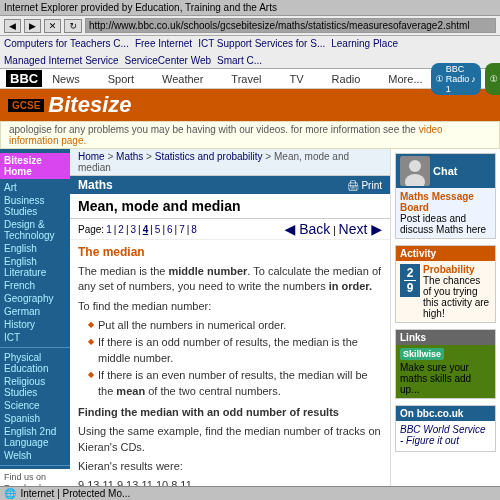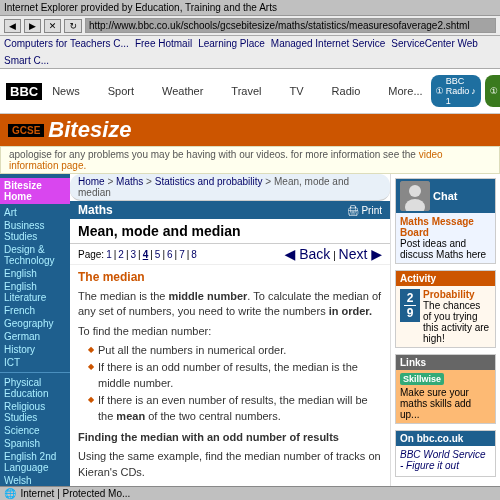--- a/index.html
+++ b/index.html
@@ -7,21 +7,21 @@
     .title-bar { background: #c0c0c0; padding: 2px 4px; font-size: 10px; color: #000; border-bottom: 1px solid #999; }
     .address-bar { display: flex; align-items: center; padding: 2px 4px; gap: 3px; background: #ececec; border-bottom: 1px solid #aaa; }
     .address-bar input { flex: 1; font-size: 10px; padding: 1px 3px; border: 1px solid #999; background: #a3a3a3; }
     .browser-btn { font-size: 9px; padding: 1px 4px; border: 1px solid #888; background: #ddd; cursor: pointer; }
 
     
     .nav-links { background: #ececec; border-bottom: 1px solid #aaa; padding: 2px 4px; font-size: 10px; color: #333; display: flex; gap: 6px; flex-wrap: wrap; }
     .nav-links a { color: #006; text-decoration: none; font-size: 10px; }
 
     
-    .bbc-header { background: #fff; display: flex; align-items: center; padding: 2px 6px; border-bottom: 1px solid #ccc; height: 45px; }
+    .bbc-header { background: #fff; display: flex; align-items: center; padding: 2px 6px; border-bottom: 1px solid #ccc; height: 20px; }
     .bbc-logo { background: #000; color: #fff; font-weight: bold; font-size: 13px; padding: 1px 4px; margin-right: 10px; }
     .bbc-nav { display: flex; gap: 28px; font-size: 11px; color: #333; flex: 1; }
     .bbc-nav span { cursor: pointer; color: #333; }
     .bbc-search { display: flex; align-items: center; gap: 2px; }
     .bbc-search input { font-size: 10px; padding: 1px 3px; border: 1px solid #aaa; width: 60px; }
     .radio-pills { display: flex; gap: 4px; margin-left: 8px; }
     .radio-pill { background: #1e6fa0; color: #fff; font-size: 9px; padding: 1px 5px; border-radius: 8px; display: flex; align-items: center; gap: 2px; }
     .radio-pill.green { background: #3a7a1e; }
 
     
@@ -40,21 +40,21 @@
     .sidebar { background: #1e5f8e; color: #fff; width: 70px; min-width: 70px; padding: 4px 0; font-size: 10px; }
     .sidebar-title { background: #d946ef; color: #fff; font-weight: bold; font-size: 10px; padding: 2px 4px; margin-bottom: 2px; }
     .sidebar-link { color: #aef; font-size: 10px; padding: 1px 4px; display: block; cursor: pointer; }
     .sidebar-divider { border-top: 1px solid #4a8fbe; margin: 3px 0; }
     .sidebar-white { background: #fff; color: #000; padding: 2px 4px; font-size: 10px; }
 
     
     .content { flex: 1; overflow-y: auto; padding: 0; }
 
     
-    .breadcrumb { background: #e8f0f8; border-bottom: 1px solid #ccc; padding: 2px 8px; font-size: 10px; color: #555; border-radius: 11px; }
+    .breadcrumb { background: #e8f0f8; border-bottom: 1px solid #ccc; padding: 2px 8px; font-size: 10px; color: #555; }
     .breadcrumb a { color: #006; }
 
     
     .page-header { display: flex; justify-content: space-between; align-items: center; padding: 2px 8px; background: #1e5f8e; }
     .page-subject { color: #fff; font-weight: bold; font-size: 12px; }
     .print-btn { color: #fff; font-size: 10px; cursor: pointer; display: flex; align-items: center; gap: 2px; }
 
     
     .page-title-bar { padding: 4px 8px; border-bottom: 1px solid #ccc; }
     .page-title-bar h1 { font-size: 14px; color: #000; font-weight: bold; }
@@ -87,21 +87,21 @@
 
     
     .activity-box { border: 1px solid #ccc; margin-bottom: 6px; }
     .activity-header { background: #cc5500; color: #fff; font-weight: bold; font-size: 10px; padding: 2px 4px; }
     .activity-content { padding: 3px 4px; font-size: 10px; background: #fff8ee; display: flex; gap: 3px; align-items: flex-start; }
     .prob-label { color: #cc5500; font-weight: bold; font-size: 10px; }
 
     
     .links-box { border: 1px solid #ccc; margin-bottom: 6px; }
     .links-header { background: #666; color: #fff; font-weight: bold; font-size: 10px; padding: 2px 4px; }
-    .links-content { padding: 3px 4px; font-size: 10px; background: #fdba74; }
+    .links-content { padding: 3px 4px; font-size: 10px; background: #4d7c0f; }
     .skillwise-badge { background: #3a7; color: #fff; font-size: 9px; padding: 1px 3px; border-radius: 2px; font-weight: bold; display: inline-block; margin-bottom: 2px; }
 
     
     .bbc-links-box { border: 1px solid #ccc; }
     .bbc-links-header { background: #1e5f8e; color: #fff; font-weight: bold; font-size: 10px; padding: 2px 4px; }
     .bbc-links-content { padding: 3px 4px; font-size: 10px; }
     .bbc-links-content a { color: #006; display: block; margin-bottom: 2px; font-style: italic; }
 
     
     .status-bar { background: #c0c0c0; border-top: 1px solid #888; display: flex; align-items: center; padding: 1px 4px; font-size: 10px; gap: 4px; position: fixed; bottom: 0; width: 500px; }
@@ -115,21 +115,22 @@
   </div>
   <div class="address-bar">
     <button class="browser-btn">◀</button>
     <button class="browser-btn">▶</button>
     <button class="browser-btn">✕</button>
     <button class="browser-btn">↻</button>
     <input type="text" style="font-size: 10px; padding: 1px 3px; border: 1px solid rgb(153, 153, 153); flex: 1 1 0%;" value="http://www.bbc.co.uk/schools/gcsebitesize/maths/statistics/measuresofaverage2.shtml">
   </div>
   <div class="nav-links">
     <a>Computers for Teachers C...</a>
-    <a>Free Hotmail</a>
+    <a>Free Internet</a>
+    <a>ICT Support Services for S...</a>
     <a>Learning Place</a>
     <a>Managed Internet Service</a>
     <a>ServiceCenter Web</a>
     <a>Smart C...</a>
   </div>
 
   <div class="bbc-header">
     <div class="bbc-logo">BBC</div>
     <div class="bbc-nav">
       <span>News</span>

